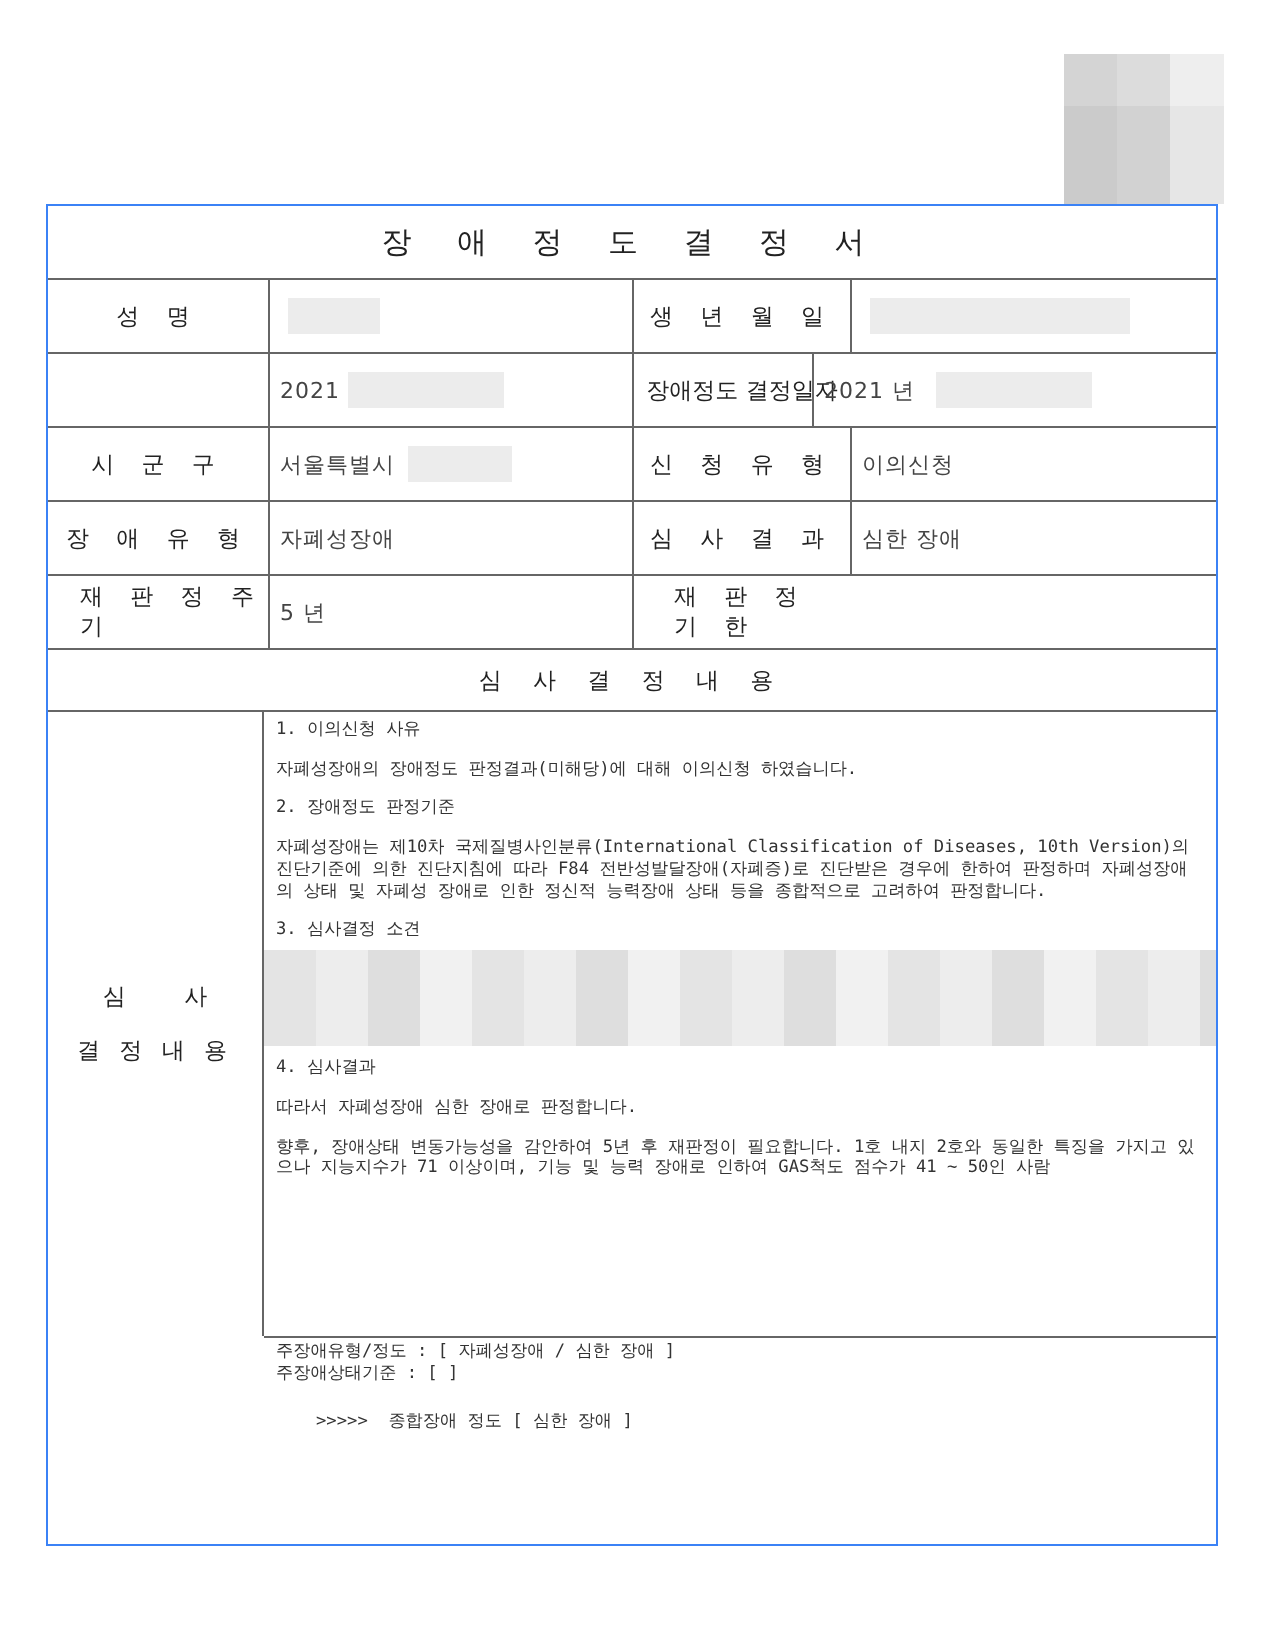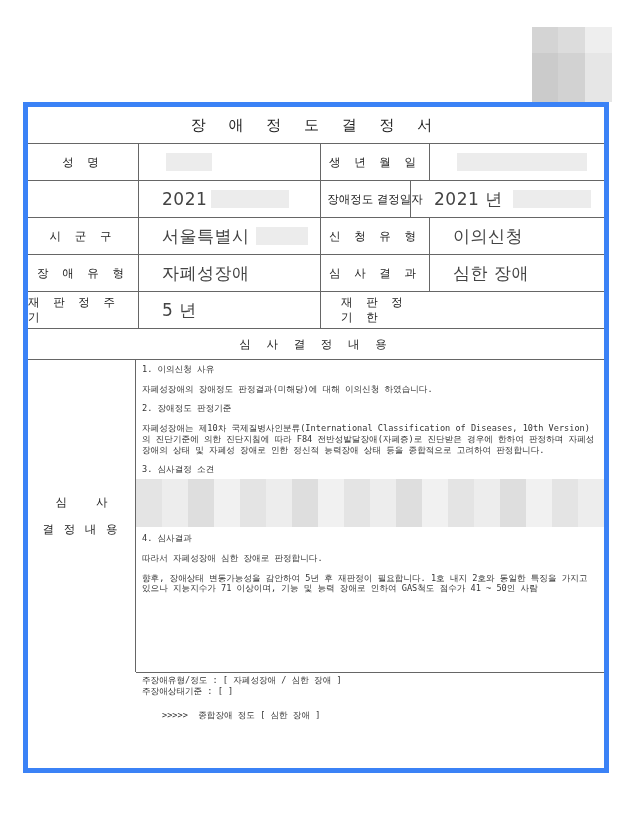--- a/index.html
+++ b/index.html
@@ -14,26 +14,26 @@
   .redact-photo { left: 532px; top: 27px; width: 80px; height: 75px;
     background:
       linear-gradient(90deg, #d4d4d4 0 33%, #dcdcdc 33% 66%, #eeeeee 66% 100%);
   }
   .redact-photo::after {
     content: ""; position: absolute; left: 0; right: 0; top: 26px; bottom: 0;
     background: linear-gradient(90deg, #cbcbcb 0 33%, #d2d2d2 33% 66%, #e6e6e6 66% 100%);
   }
   .sheet {
     position: absolute; left: 23px; top: 102px; width: 586px; height: 671px;
-    border: 5px solid #3b82f6; box-sizing: border-box;
+    border: 1px solid #3b82f6; box-sizing: border-box;
   }
   .row { position: absolute; left: 0; right: 0; border-bottom: 1px solid #666; box-sizing: border-box; }
   .cell { position: absolute; top: 0; bottom: 0; display: flex; align-items: center; box-sizing: border-box; font-size: 11px; }
   .lbl { justify-content: center; letter-spacing: 5px; font-size: 11.5px; color: #222; }
-  .val { padding-left: 23px; color: #444; font-size: 17px; letter-spacing: 0.5px;}
+  .val { padding-left: 5px; color: #444; font-size: 11px; letter-spacing: 0.5px;}
   .vline { border-left: 1px solid #666; }
   .title {
     position: absolute; left: 0; right: 0; top: 0; height: 37px;
     display: flex; align-items: center; justify-content: center;
     font-size: 15px; letter-spacing: 9px; color: #222; border-bottom: 1px solid #666; box-sizing: border-box;
   }
   .redact { display: inline-block; height: 18px; background: #ececec; margin-left: 4px; }
   .section-head {
     position: absolute; left: 0; right: 0; top: 222px; height: 31px;
     display: flex; align-items: center; justify-content: center;
@@ -99,21 +99,21 @@
   </div>
 
   <div class="row" style="top:148px;height:37px;">
     <div class="cell lbl" style="left:0;width:110px;">장 애 유 형</div>
     <div class="cell val vline" style="left:110px;width:182px;">자폐성장애</div>
     <div class="cell lbl vline" style="left:292px;width:109px;">심 사 결 과</div>
     <div class="cell val vline" style="left:401px;right:0;">심한 장애</div>
   </div>
 
   <div class="row" style="top:185px;height:37px;">
-    <div class="cell lbl" style="left:0;width:110px;">재 판 정 주 기</div>
+    <div class="cell lbl" style="left:16px;width:110px;">재 판 정 주 기</div>
     <div class="cell val vline" style="left:110px;width:182px;">5 년</div>
     <div class="cell lbl vline" style="left:292px;width:109px;padding-left:20px;">재 판 정 기 한</div>
   </div>
 
   <div class="section-head">심 사 결 정 내 용</div>
 
   <div class="content-left" style="top:253px;height:312px;">
     <div style="white-space:pre;">심        사</div>
     <div style="letter-spacing:3px;">결 정 내 용</div>
   </div>

